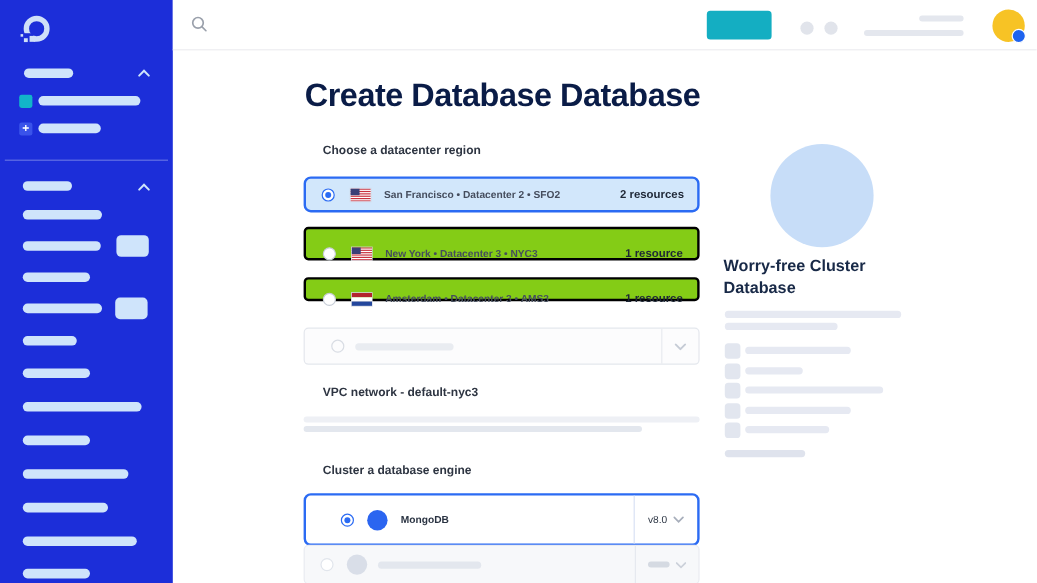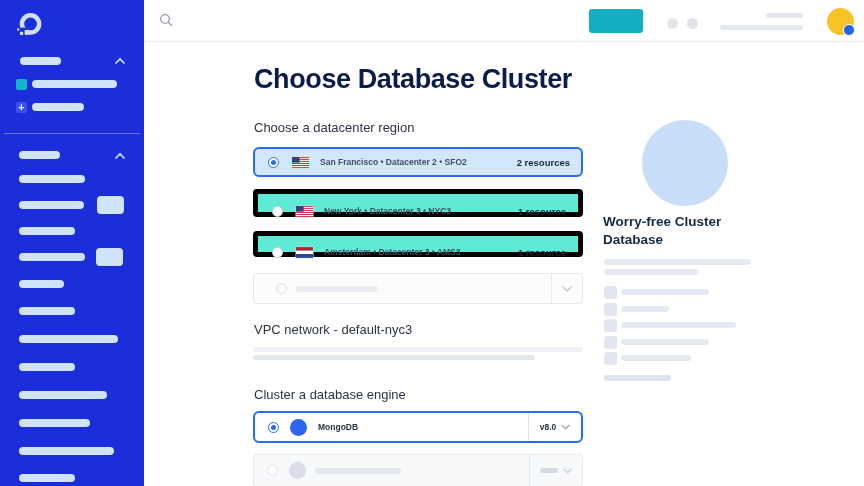--- a/index.html
+++ b/index.html
@@ -26,23 +26,23 @@
   .tb-circle{position:absolute;top:18px;width:11px;height:11px;border-radius:50%;background:#e1e4eb;}
   .tb-line{position:absolute;height:5px;border-radius:2.5px;background:#e4e7ee;}
   .avatar{position:absolute;left:683px;top:8px;width:27px;height:27px;border-radius:50%;
           background:#f7c325;cursor:pointer;}
   .avatar .dot{position:absolute;left:16px;top:16px;width:10px;height:10px;border-radius:50%;
           background:#1f63ee;border:1.5px solid #fff;}
 
   
   .page-title{position:absolute;left:254px;top:64px;margin:0;font-size:27px;font-weight:700;
           color:#0a1c47;letter-spacing:-.4px;}
-  .section-label{position:absolute;left:254px;font-size:13px;font-weight:400;color:#2e3542;}
-
-  .opt-card{position:absolute;left:253px;width:330px;background:#5eead4;border:5px solid #000000;
+  .section-label{position:absolute;left:269px;font-size:10px;font-weight:700;color:#2e3542;}
+
+  .opt-card{position:absolute;left:253px;width:330px;background:#84cc16;border:2px solid #000000;
           border-radius:4px;display:flex;align-items:center;box-sizing:border-box;
           padding:16px 12px 0 14px;cursor:pointer;}
   .opt-card.selected{background:#d2e7fb;border:2px solid #2b6bf3;border-radius:6px;
           padding:0 11px 0 13px;}
   .radio{width:11px;height:11px;border-radius:50%;border:1px solid #c7cdd7;background:#fff;
           box-sizing:border-box;display:inline-flex;align-items:center;justify-content:center;
           flex:0 0 auto;}
   .radio.on{border-color:#2b6bf3;}
   .radio.on i{width:5px;height:5px;border-radius:50%;background:#2b6bf3;}
   .flag{margin-left:13px;flex:0 0 auto;display:inline-flex;box-shadow:0 0 0 .5px #d3d8e0;}
@@ -57,28 +57,28 @@
           margin-left:22px;box-sizing:border-box;}
   .sk-dd .line{width:82px;height:6px;border-radius:3px;background:#e9ecf1;margin-left:9px;}
   .sk-dd .dd-right{margin-left:auto;width:30px;height:100%;border-left:1px solid #e8eaef;
           display:flex;align-items:center;justify-content:center;}
 
   .sk-line-a{position:absolute;left:253px;top:347px;width:330px;height:5px;border-radius:2.5px;
           background:#eef0f5;}
   .sk-line-b{position:absolute;left:253px;top:355px;width:282px;height:5px;border-radius:2.5px;
           background:#e3e7ee;}
 
-  .engine-card{position:absolute;left:253px;top:411px;width:330px;height:32px;box-sizing:border-box;
+  .engine-card{position:absolute;left:253px;top:411px;width:330px;height:44px;box-sizing:border-box;
           background:#fff;border:2px solid #2b6bf3;border-radius:6px;display:flex;
-          align-items:center;padding-left:13px;cursor:pointer;}
+          align-items:center;padding-left:29px;cursor:pointer;}
   .engine-dot{width:17px;height:17px;border-radius:50%;background:#2b65f0;margin-left:11px;flex:0 0 auto;}
   .engine-name{margin-left:11px;font-size:8.5px;font-weight:700;color:#2a3342;flex:1 1 auto;}
   .ver-box{height:100%;width:52px;border-left:1px solid #d9e2f4;display:flex;align-items:center;
           justify-content:center;gap:5px;cursor:pointer;}
-  .ver-box span{font-size:8.5px;font-weight:700;color:#2a3342;}
+  .ver-box span{font-size:8.5px;font-weight:400;color:#2a3342;}
 
   .engine-sk{position:absolute;left:253px;top:454px;width:330px;height:33px;box-sizing:border-box;
           background:#f7f8fa;border:1px solid #e9ebf1;border-radius:4px;display:flex;
           align-items:center;padding-left:13px;cursor:pointer;}
   .engine-sk .radio{border-color:#e1e5ec;}
   .engine-sk .dot{width:17px;height:17px;border-radius:50%;background:#d9dee8;margin-left:11px;}
   .engine-sk .line{width:86px;height:6px;border-radius:3px;background:#e3e7ee;margin-left:9px;}
   .engine-sk .ver{margin-left:auto;height:100%;width:52px;border-left:1px solid #e6e9ef;
           display:flex;align-items:center;justify-content:center;gap:5px;}
   .engine-sk .ver b{width:18px;height:5px;border-radius:2.5px;background:#d5dae2;}
@@ -147,21 +147,21 @@
     <button class="tb-btn"></button>
     <div class="tb-circle" style="left:523px"></div>
     <div class="tb-circle" style="left:543px"></div>
     <div class="tb-line" style="left:622px;top:13px;width:37px"></div>
     <div class="tb-line" style="left:576px;top:25px;width:83px"></div>
     <div class="avatar">
       <span class="dot"></span>
     </div>
   </header>
 
-  <h1 class="page-title">Choose Database Cluster</h1>
+  <h1 class="page-title">Create Database Database</h1>
 
   <div class="section-label" style="top:120px">Choose a datacenter region</div>
 
   <div class="opt-card selected" style="top:147px;height:30px">
     <span class="radio on">
         <i></i>
       </span>
     <span class="flag">
       <svg width="17" height="11" viewBox="0 0 19 12">
         <rect width="19" height="12" fill="#fff"></rect>

